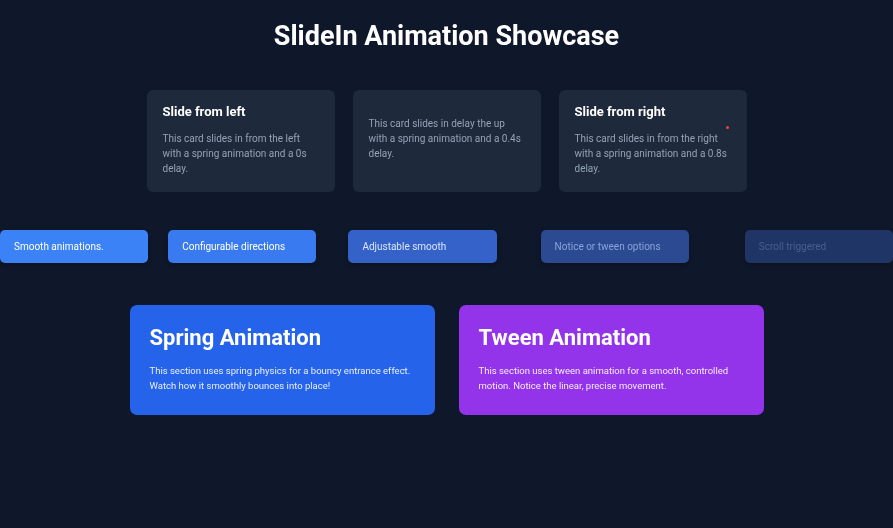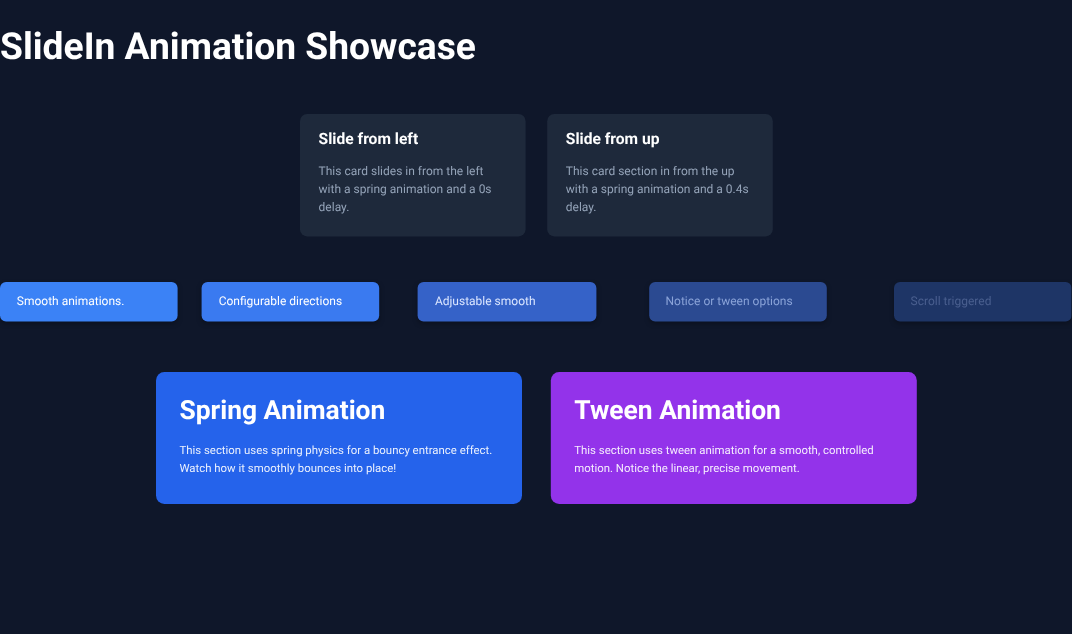--- a/index.html
+++ b/index.html
@@ -8,22 +8,22 @@
     font-family: -apple-system, BlinkMacSystemFont, "Segoe UI", Roboto, Helvetica, Arial, sans-serif;
     color: #fff;
     width: 893px;
     height: 528px;
     overflow: hidden;
   }
   .page {
     padding: 20px 0 0 0;
   }
   .title {
-    text-align: left;
-    font-size: 31px;
+    text-align: center;
+    font-size: 27px;
     font-weight: 700;
     margin-bottom: 38px;
   }
   .cards-row {
     display: flex;
     gap: 18px;
     justify-content: center;
     padding: 0 40px;
     margin-bottom: 38px;
   }
@@ -104,22 +104,26 @@
 <div class="page">
 
   <h1 class="title">SlideIn Animation Showcase</h1>
 
   <div class="cards-row">
     <div class="card">
       <div class="card-title">Slide from left</div>
       <div class="card-desc">This card slides in from the left with a spring animation and a 0s delay.</div>
     </div>
     <div class="card">
-      <div class="card-title">Slide from up</div>
-      <div class="card-desc">This card section in from the up with a spring animation and a 0.4s delay.</div>
+      <div class="card-desc">This card slides in delay the up with a spring animation and a 0.4s delay.</div>
+    </div>
+    <div class="card">
+      <div class="card-title">Slide from right</div>
+      <div class="card-desc">This card slides in from the right with a spring animation and a 0.8s delay.</div>
+      <div class="red-dot"></div>
     </div>
   </div>
 
   <div class="bars">
     <div class="bar bar-0">Smooth animations.</div>
     <div class="bar bar-1">Configurable directions</div>
     <div class="bar bar-2">Adjustable smooth</div>
     <div class="bar bar-3">Notice or tween options</div>
     <div class="bar bar-4">Scroll triggered</div>
   </div>

